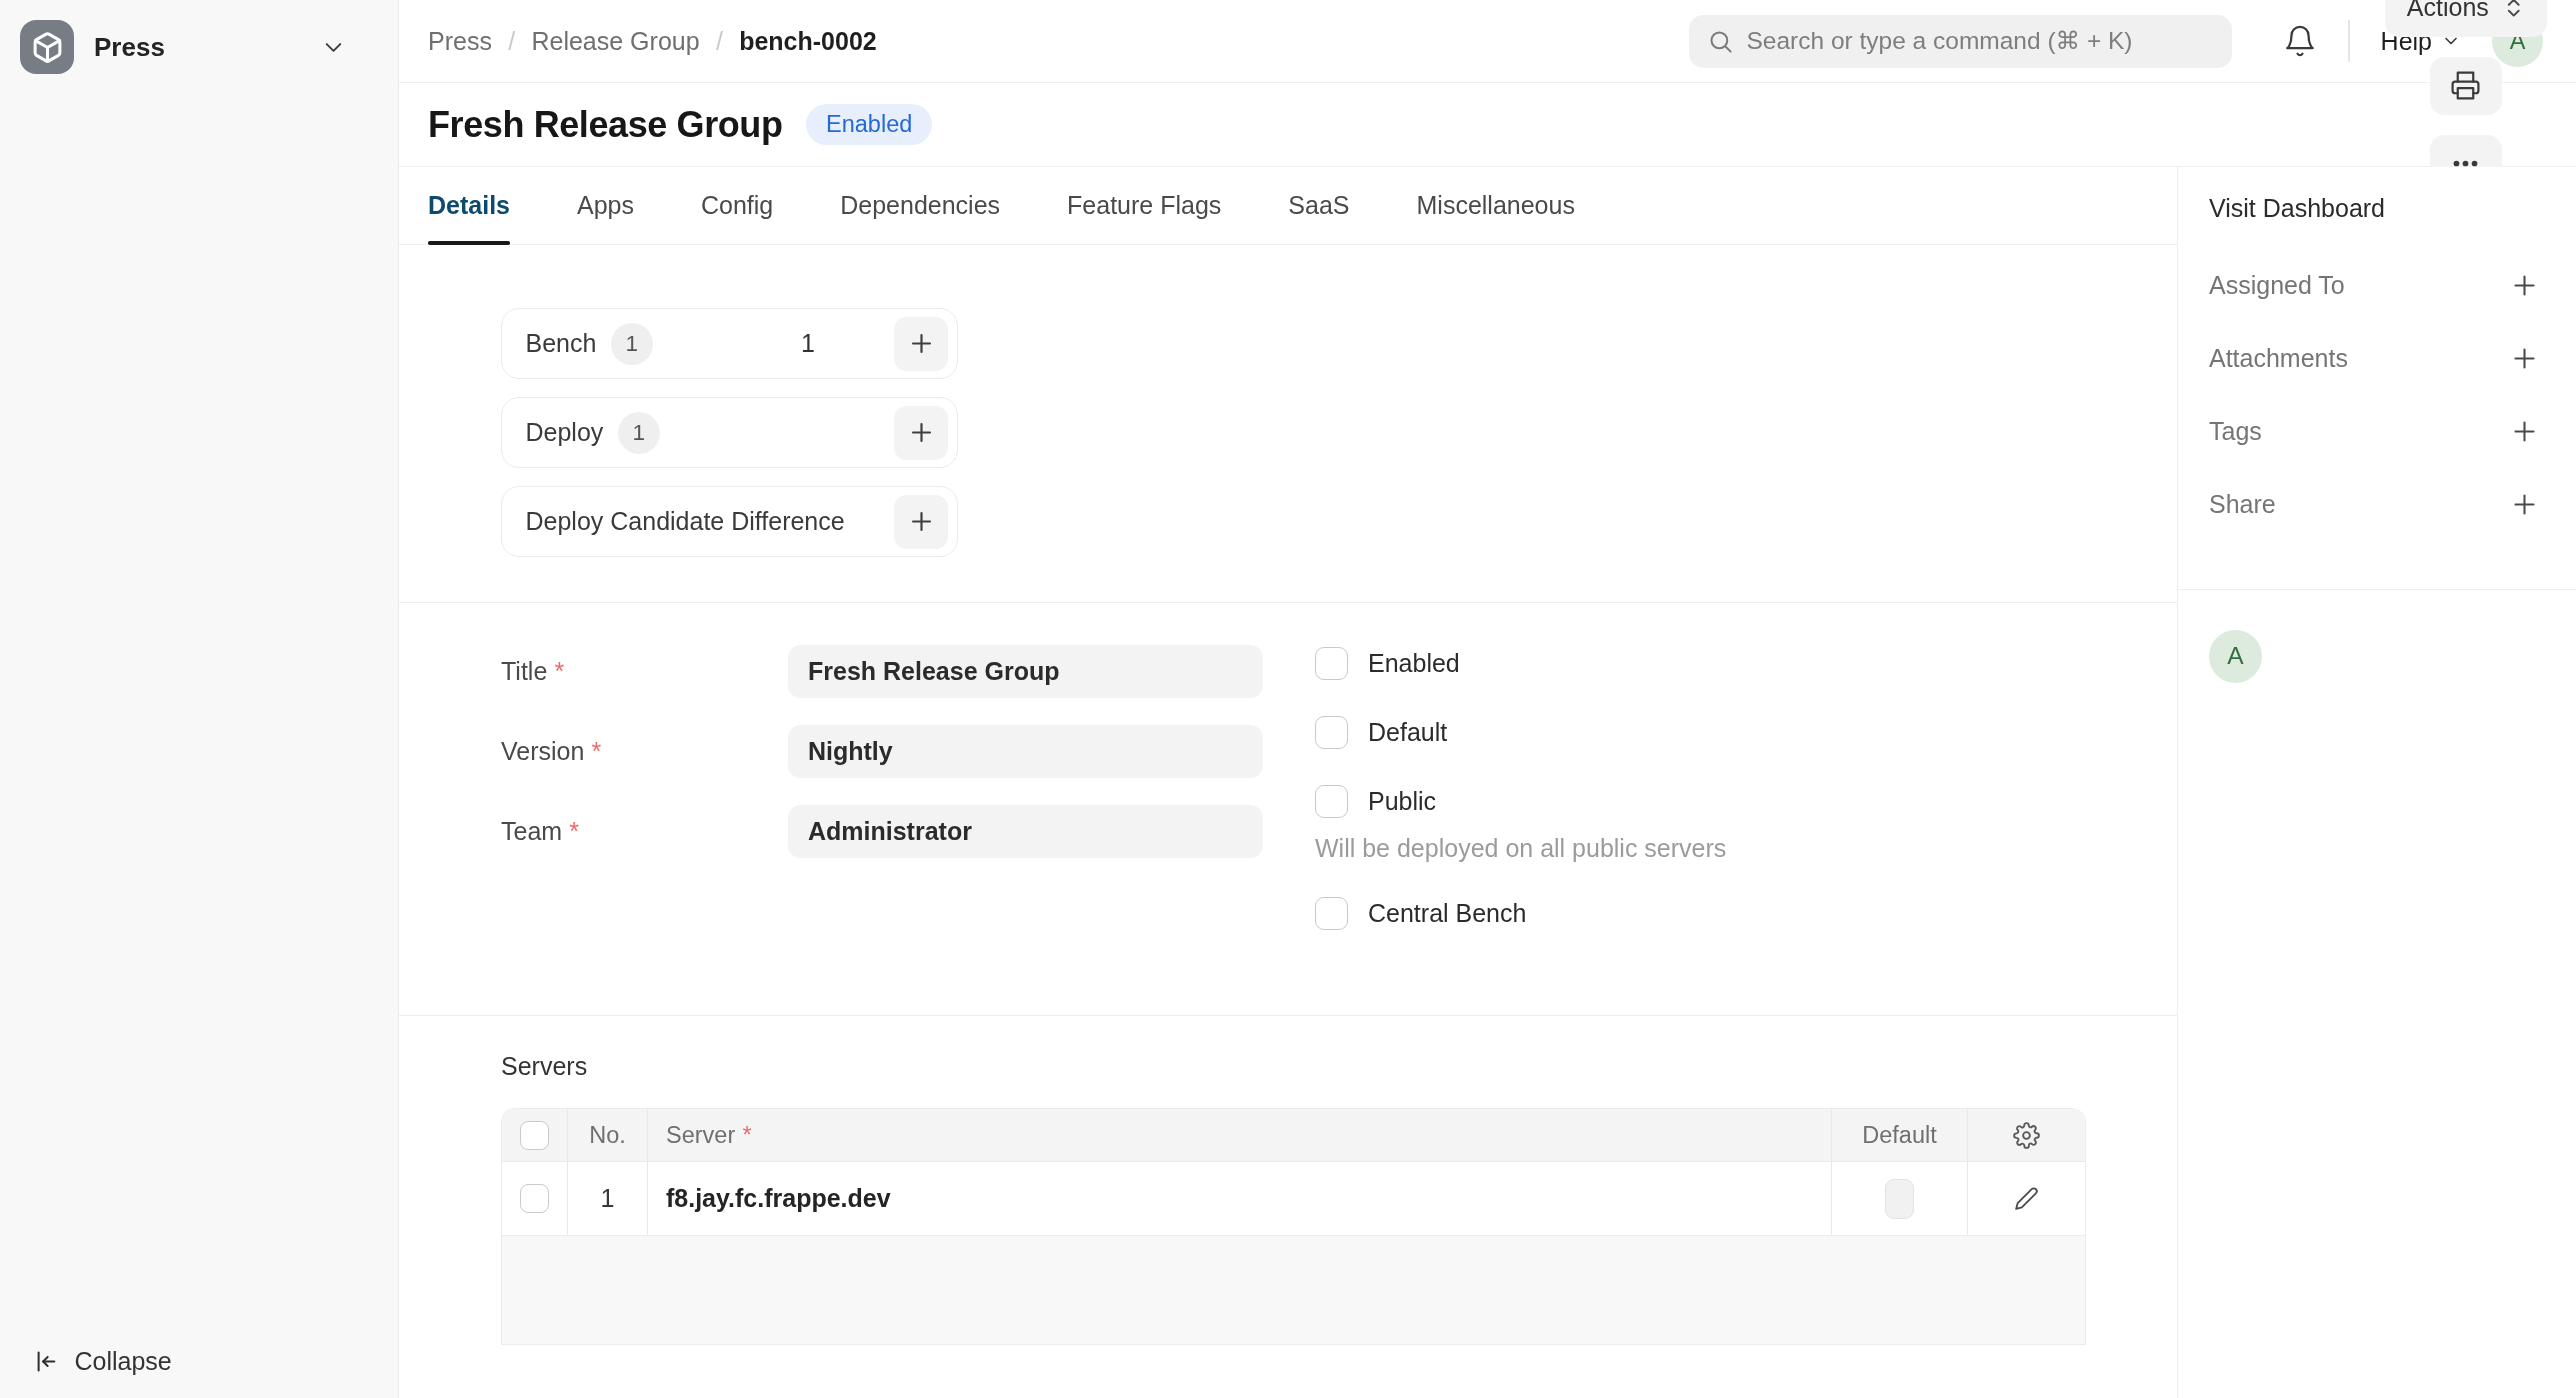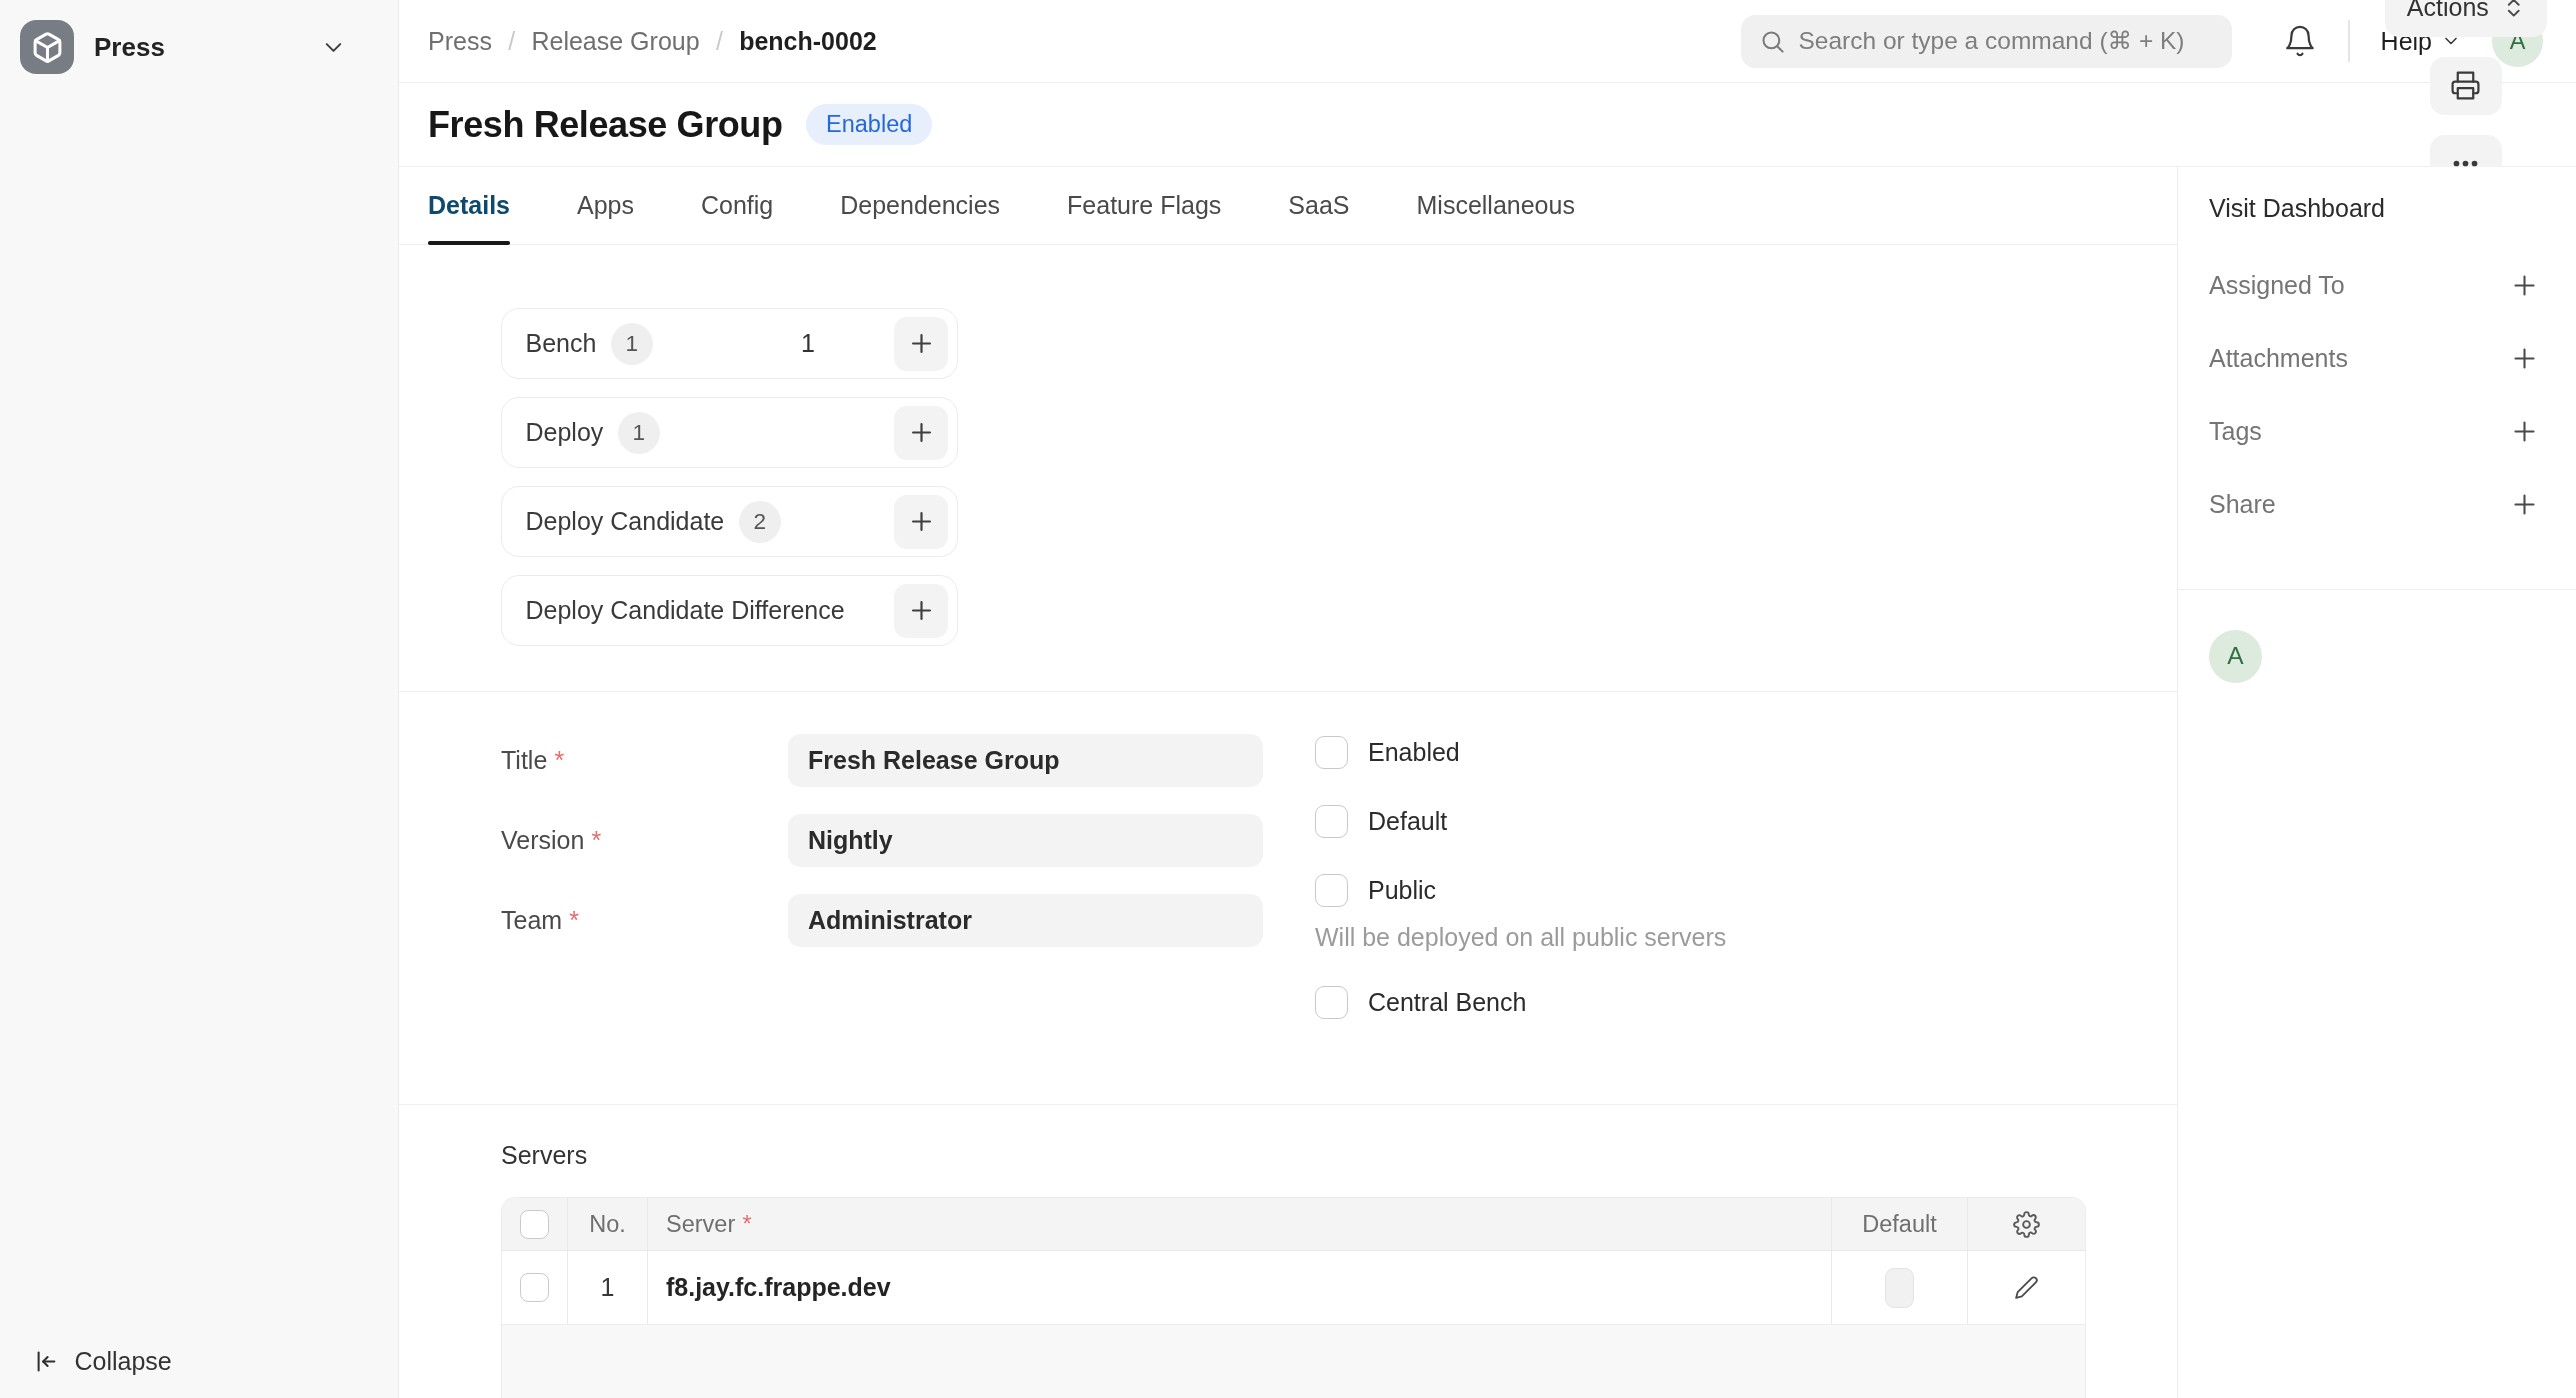--- a/index.html
+++ b/index.html
@@ -50,21 +50,21 @@
     display: flex; align-items: center;
     padding: 0 33px 0 29px;
   }
   .breadcrumb { display: flex; align-items: center; gap: 16.3px; font-size: 25px; }
   .crumb { color: #6F6F6F; cursor: pointer; }
   .crumb.current { color: #1F1F1F; font-weight: 600; cursor: default; }
   .crumb-sep { color: #C9C9C9; }
 
   .search-box {
     margin-left: auto;
-    width: 491px; height: 53px;
+    width: 543px; height: 53px;
     background: #F0F0F0; border-radius: 14.5px;
     display: flex; align-items: center;
     padding: 0 18px; gap: 12.7px;
   }
   .search-box input {
     border: none; background: transparent; outline: none;
     font-size: 24.5px; color: #333; width: 100%;
     font-family: "Liberation Sans", sans-serif;
   }
   .search-box input::placeholder { color: #7E7E7E; }
@@ -360,29 +360,20 @@
             <span class="open-count">1</span>
             <span class="card-plus">
               <svg width="29" height="29" viewBox="0 0 24 24" fill="none" stroke="currentColor" stroke-width="1.8" stroke-linecap="round">
                   <path d="M12 5v14M5 12h14"></path>
                 </svg>
             </span>
           </div>
           <div class="link-card">
             <span class="link-card-label">Deploy</span>
             <span class="count-pill">1</span>
-            <span class="card-plus">
-              <svg width="29" height="29" viewBox="0 0 24 24" fill="none" stroke="currentColor" stroke-width="1.8" stroke-linecap="round">
-                  <path d="M12 5v14M5 12h14"></path>
-                </svg>
-            </span>
-          </div>
-          <div class="link-card">
-            <span class="link-card-label">Deploy Candidate</span>
-            <span class="count-pill">2</span>
             <span class="card-plus">
               <svg width="29" height="29" viewBox="0 0 24 24" fill="none" stroke="currentColor" stroke-width="1.8" stroke-linecap="round">
                   <path d="M12 5v14M5 12h14"></path>
                 </svg>
             </span>
           </div>
           <div class="link-card">
             <span class="link-card-label">Deploy Candidate Difference</span>
             <span class="card-plus">
               <svg width="29" height="29" viewBox="0 0 24 24" fill="none" stroke="currentColor" stroke-width="1.8" stroke-linecap="round">

